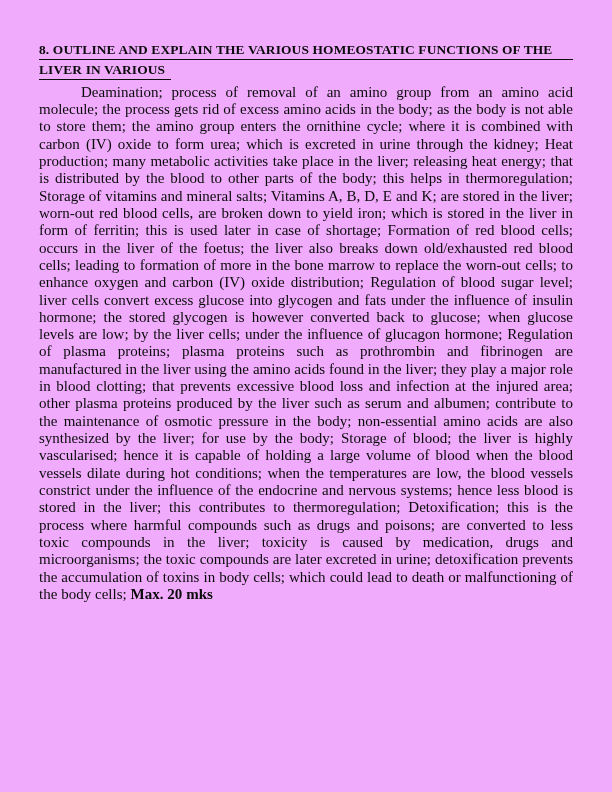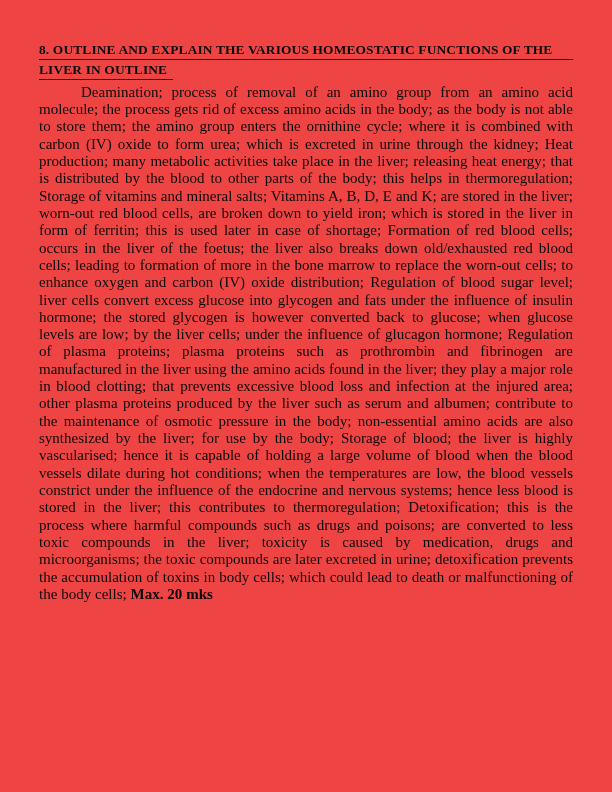--- a/index.html
+++ b/index.html
@@ -15,21 +15,21 @@
     font-family: "Liberation Serif", "DejaVu Serif", serif;
     color: #0b0b0b;
     -webkit-font-smoothing: antialiased;
   }
   .page {
     position: relative;
     width: 612px;
     height: 792px;
     box-sizing: border-box;
     padding: 0;
-    background: #ef4444;
+    background: #f0abfc;
   }
   .content {
     position: absolute;
     left: 39px;
     top: 42px;
     width: 534px;
   }
   .doc-heading {
     font-size: 13.4px;
     font-weight: bold;
@@ -71,19 +71,19 @@
   }
 </style>
 </head>
 <body>
 
 <div class="page">
   <div class="content">
 
     <h1 class="doc-heading">
       <span class="hl">8. OUTLINE AND EXPLAIN THE VARIOUS HOMEOSTATIC FUNCTIONS OF THE</span>
-      <span class="heading-line-2-wrap"><span class="hl-2">LIVER IN OUTLINE</span></span>
+      <span class="heading-line-2-wrap"><span class="hl-2">LIVER IN VARIOUS</span></span>
     </h1>
 
     <p class="body-paragraph"><span>Deamination; process of removal of an amino group from an amino acid molecule; the process gets rid of excess amino acids in the body; as the body is not able to store them; the amino group enters the ornithine cycle; where it is combined with carbon (IV) oxide to form urea; which is excreted in urine through the kidney; Heat production; many metabolic activities take place in the liver; releasing heat energy; that is distributed by the blood to other parts of the body; this helps in thermoregulation; Storage of vitamins and mineral salts; Vitamins A, B, D, E and K; are stored in the liver; worn-out red blood cells, are broken down to yield iron; which is stored in the liver in form of ferritin; this is used later in case of shortage; Formation of red blood cells; occurs in the liver of the foetus; the liver also breaks down old/exhausted red blood cells; leading to formation of more in the bone marrow to replace the worn-out cells; to enhance oxygen and carbon (IV) oxide distribution; Regulation of blood sugar level; liver cells convert excess glucose into glycogen and fats under the influence of insulin hormone; the stored glycogen is however converted back to glucose; when glucose levels are low; by the liver cells; under the influence of glucagon hormone; Regulation of plasma proteins; plasma proteins such as prothrombin and fibrinogen are manufactured in the liver using the amino acids found in the liver; they play a major role in blood clotting; that prevents excessive blood loss and infection at the injured area; other plasma proteins produced by the liver such as serum and albumen; contribute to the maintenance of osmotic pressure in the body; non-essential amino acids are also synthesized by the liver; for use by the body; Storage of blood; the liver is highly vascularised; hence it is capable of holding a large volume of blood when the blood vessels dilate during hot conditions; when the temperatures are low, the blood vessels constrict under the influence of the endocrine and nervous systems; hence less blood is stored in the liver; this contributes to thermoregulation; Detoxification; this is the process where harmful compounds such as drugs and poisons; are converted to less toxic compounds in the liver; toxicity is caused by medication, drugs and microorganisms; the toxic compounds are later excreted in urine; detoxification prevents the accumulation of toxins in body cells; which could lead to death or malfunctioning of the body cells; </span><span class="marks">Max. 20 mks</span></p>
 
   </div>
 </div>
 
 </body></html>

